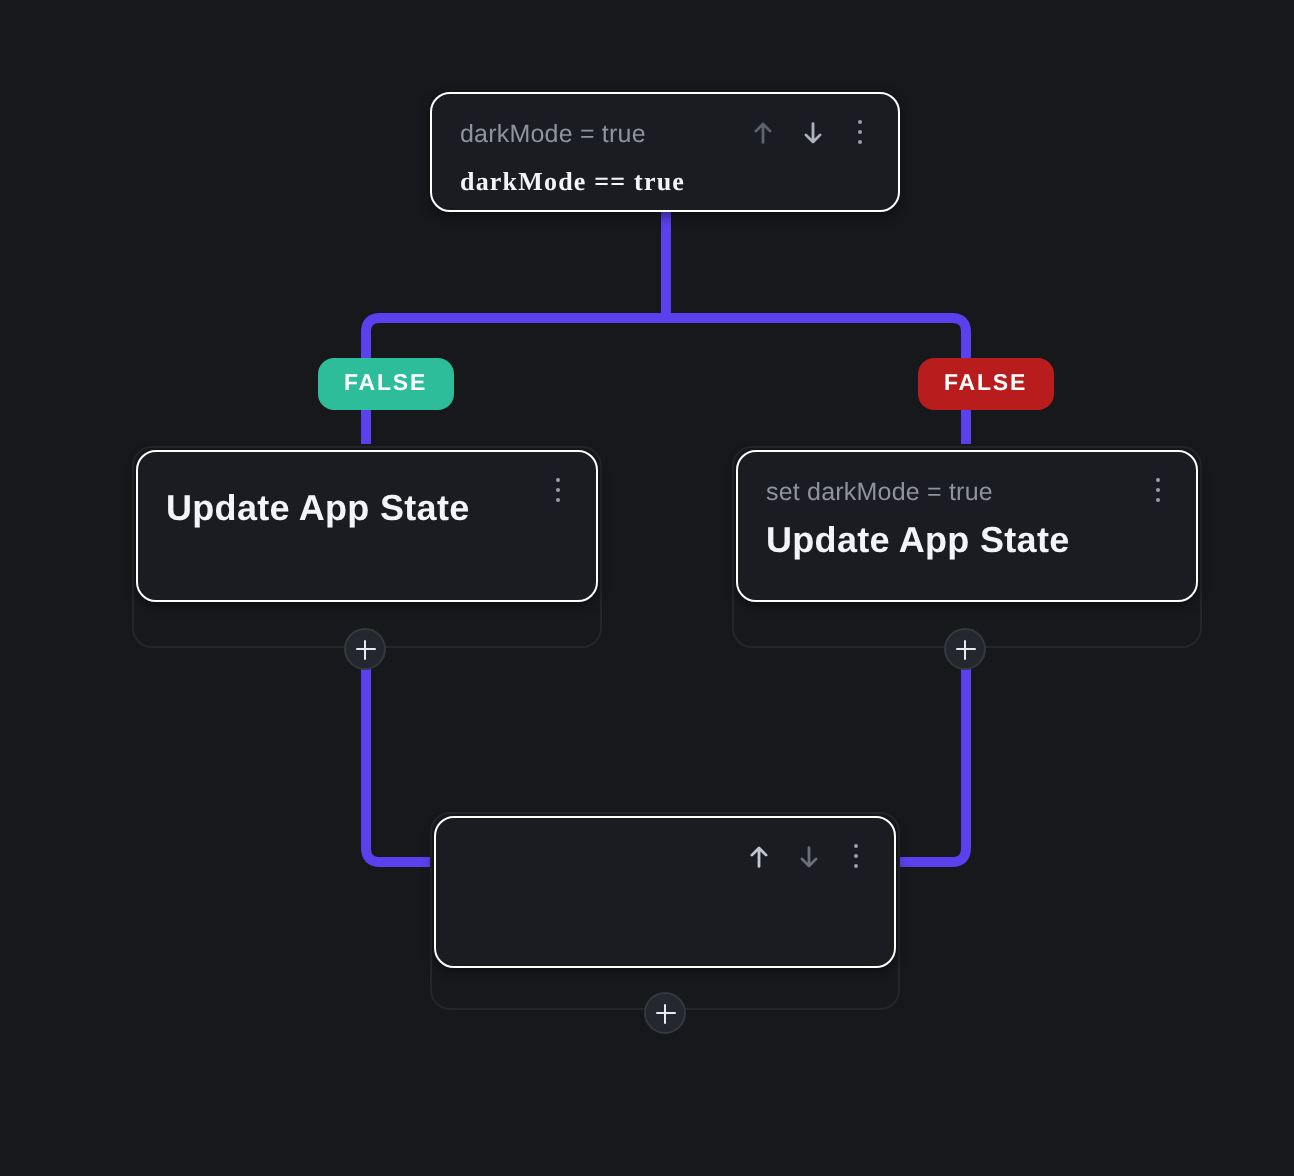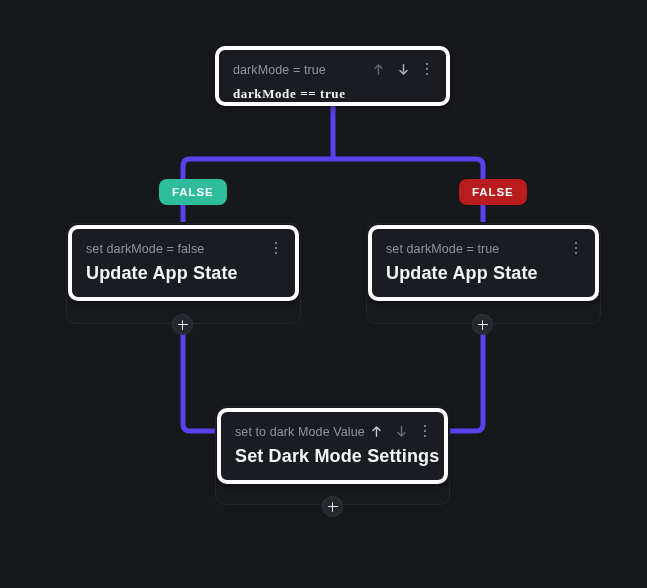--- a/index.html
+++ b/index.html
@@ -34,21 +34,21 @@
   .node-outer {
     background: #17191d;
     border: 1px solid #24262b;
     border-radius: 10px;
     box-sizing: border-box;
   }
   .card {
     position: absolute;
     box-sizing: border-box;
     background: #1a1c21;
-    border: 4px solid #ffffff;
+    border: 1px solid #ffffff;
     border-radius: 10px;
     box-shadow: 0 2px 6px rgba(0,0,0,0.45);
   }
   .card-inner {
     position: absolute;
     left: 0; top: 0; right: 0;
     padding: 12px 14px 0 14px;
     box-sizing: border-box;
   }
   .card-sub {
@@ -194,21 +194,20 @@
     </div>
   </div>
 
   <div class="badge badge-true" style="left:159px; top:179px;">FALSE</div>
 
   <div class="badge badge-false" style="left:459px; top:179px;">FALSE</div>
 
   <div class="node-outer" style="position:absolute; left:66px; top:223px; width:235px; height:101px;"></div>
   <div class="card" style="left:68px; top:225px; width:231px; height:76px;">
     <div class="card-inner">
-      <div class="card-sub">set darkMode = false</div>
       <div class="card-title">Update App State</div>
     </div>
     <div class="icon-row" style="right:12px;">
       <span class="dots">
         <i></i>
           <i></i>
           <i></i>
       </span>
     </div>
   </div>
@@ -225,24 +224,20 @@
         <i></i>
           <i></i>
           <i></i>
       </span>
     </div>
   </div>
   <div class="plus" style="left:472px; top:314px;"></div>
 
   <div class="node-outer" style="position:absolute; left:215px; top:406px; width:235px; height:99px;"></div>
   <div class="card" style="left:217px; top:408px; width:231px; height:76px;">
-    <div class="card-inner">
-      <div class="card-sub">set to dark Mode Value</div>
-      <div class="card-title">Set Dark Mode Settings</div>
-    </div>
     <div class="icon-row" style="right:12px;">
       <span class="icn">
         <svg width="15" height="15" viewBox="0 0 16 16">
           <path d="M8 13 L8 3.6 M8 3.2 L4.2 7 M8 3.2 L11.8 7" stroke="#c3c8ce" stroke-width="1.5" fill="none" stroke-linecap="round" stroke-linejoin="round"></path>
         </svg>
       </span>
       <span class="icn">
         <svg width="15" height="15" viewBox="0 0 16 16">
           <path d="M8 3 L8 12.4 M8 12.8 L4.2 9 M8 12.8 L11.8 9" stroke="#6b7078" stroke-width="1.5" fill="none" stroke-linecap="round" stroke-linejoin="round"></path>
         </svg>

